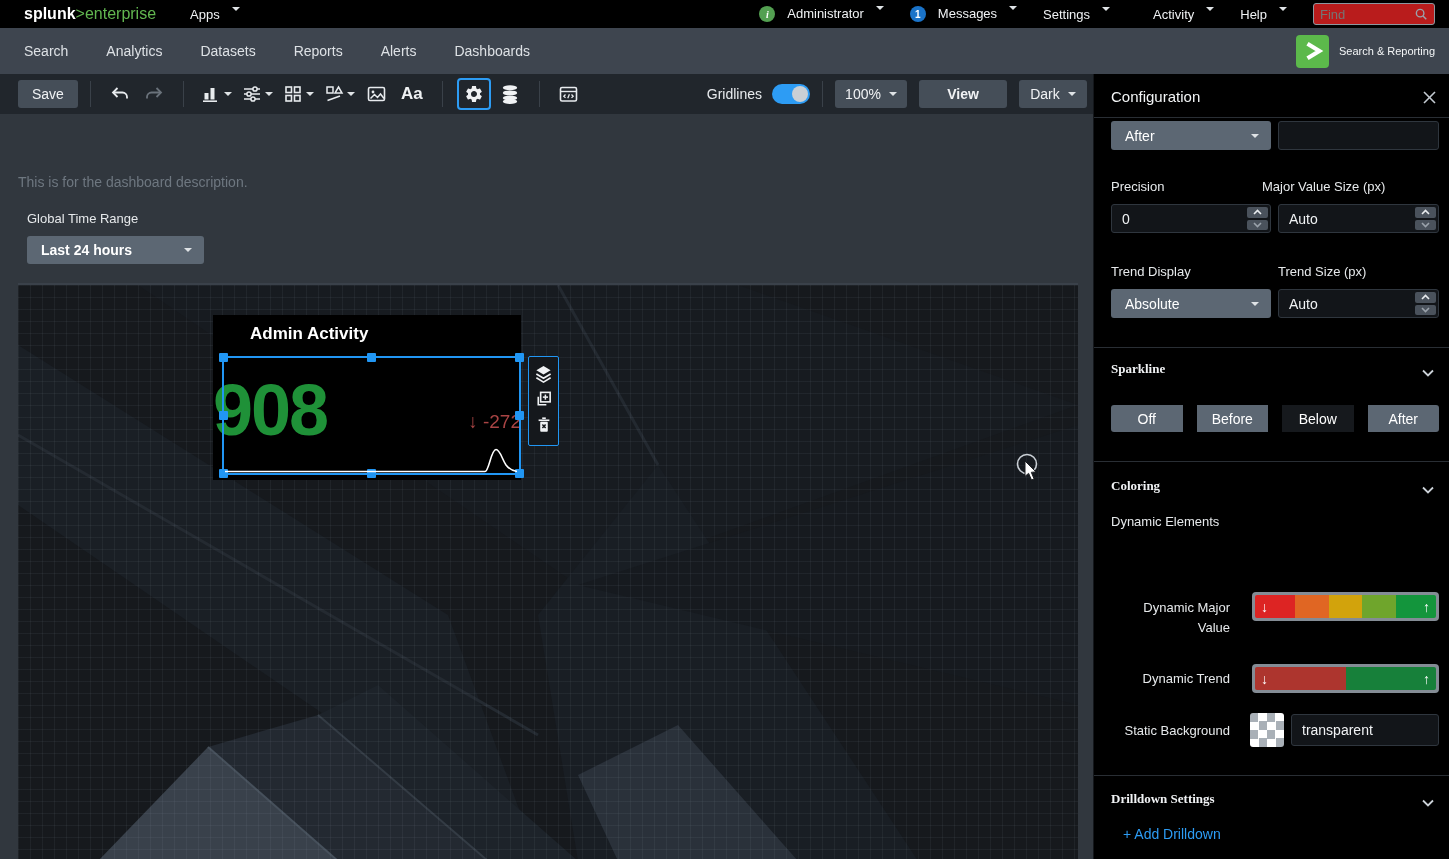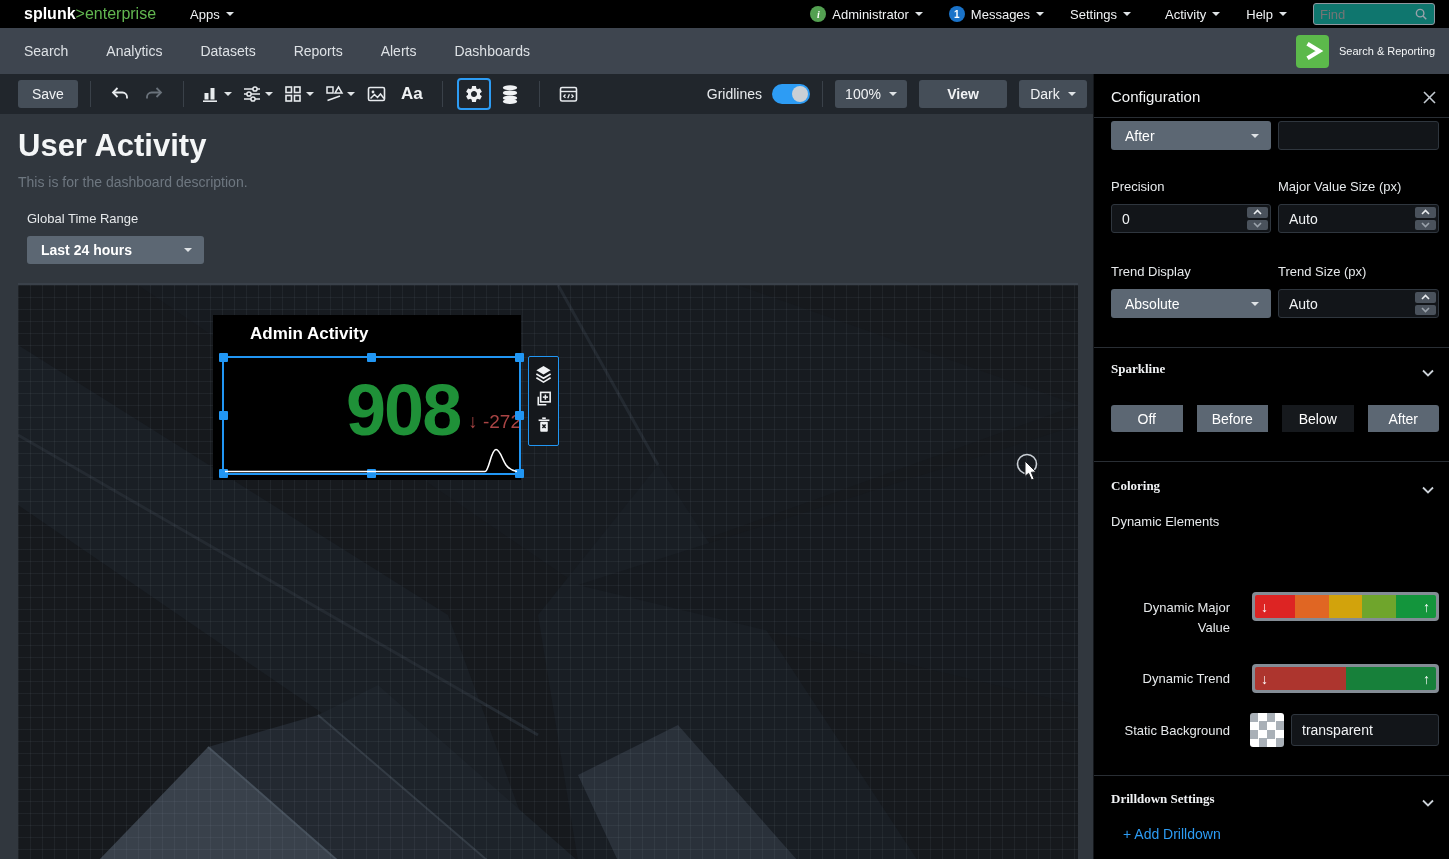--- a/index.html
+++ b/index.html
@@ -6,29 +6,29 @@
   html,body { width:1449px; height:859px; overflow:hidden; background:#31373e;
     font-family:"Liberation Sans", sans-serif; }
   .screen { position:relative; width:1449px; height:859px; }
 
   
   .topbar { position:absolute; left:0; top:0; width:1449px; height:28px; background:#000;
     display:flex; align-items:center; color:#f0f2f4; font-size:13px; }
   .logo { margin-left:24px; font-size:16px; letter-spacing:0; }
   .logo .brand { color:#fff; font-weight:bold; }
   .logo .product { color:#62b750; font-weight:normal; }
-  .menu-item { display:flex; align-items:center; gap:6px; margin-left:34px; cursor:default; }
+  .menu-item { display:flex; gap:12px; margin-left:34px; cursor:default; }
   .topbar-right { margin-left:auto; display:flex; align-items:center; gap:26px; margin-right:14px; }
   .caret { width:0; height:0; border-left:4px solid transparent; border-right:4px solid transparent;
     border-top:4px solid #dfe3e6; display:inline-block; }
   .circle-ic { width:16px; height:16px; border-radius:50%; display:inline-flex; align-items:center;
     justify-content:center; font-size:10px; font-weight:bold; color:#fff; }
   .ic-info { background:#53a051; font-style:italic; font-family:"Liberation Serif", serif; }
   .ic-badge { background:#1a73c9; }
-  .find-box { display:flex; align-items:center; background:#0f766e; border:1px solid #8e979f;
+  .find-box { display:flex; align-items:center; background:#b91c1c; border:1px solid #8e979f;
     border-radius:3px; height:22px; width:122px; padding:0 6px; }
   .find-box input { flex:1; background:transparent; border:none; outline:none; color:#c6cdd3;
     font-size:13px; width:80px; font-family:"Liberation Sans", sans-serif; }
 
   
   .appbar { position:absolute; left:0; top:28px; width:1449px; height:46px; background:#3e454f;
     display:flex; align-items:center; color:#dde1e5; font-size:14px; }
   .appbar .tab { margin-left:38px; cursor:default; }
   .appbar .tab:first-child { margin-left:24px; }
   .app-ident { margin-left:auto; margin-right:14px; display:flex; align-items:center; gap:10px; }
@@ -69,21 +69,21 @@
     border-top:2px solid #3a414a; overflow:hidden; }
   .shards { position:absolute; left:0; top:0; }
   .grid { position:absolute; inset:0;
     background-image:
       linear-gradient(to right, rgba(165,178,190,0.07) 1px, transparent 1px),
       linear-gradient(to bottom, rgba(165,178,190,0.07) 1px, transparent 1px);
     background-size:12px 12px; }
   .viz-box { position:absolute; left:195px; top:30px; width:308px; height:165px; background:#000; }
   .viz-title { position:absolute; left:37px; top:9px; font-size:17px; font-weight:bold; color:#fff; }
   .viz-value-row { position:absolute; left:0; right:0; top:40px; height:88px; display:flex;
-    justify-content:flex-end; align-items:flex-end; gap:8px; }
+    justify-content:space-between; align-items:flex-end; gap:8px; }
   .major-value { font-size:72px; font-weight:800; line-height:0.92; letter-spacing:-2px; }
   .trend { font-size:19px; margin-bottom:10px; white-space:nowrap; }
   .selection { position:absolute; left:204px; top:71px; width:299px; height:119px;
     border:2px solid #2196f3; }
   .handle { position:absolute; width:9px; height:9px; background:#2196f3; border-radius:1px; }
   .spark { position:absolute; left:1px; bottom:0; }
   .mini-toolbar { position:absolute; left:510px; top:71px; width:31px; height:90px; background:#15181c;
     border:1px solid #2196f3; border-radius:2px; display:flex; flex-direction:column; align-items:center;
     justify-content:space-between; padding:7px 0; }
   .cursor { position:absolute; left:990px; top:164px; }
@@ -141,21 +141,21 @@
       </div>
       <div class="menu-item" style="margin-left:0">
         <span class="circle-ic ic-badge">1</span>
         <span>Messages</span>
           <span class="caret"></span>
       </div>
       <div class="menu-item" style="margin-left:0">
         <span>Settings</span>
           <span class="caret"></span>
       </div>
-      <div class="menu-item" style="margin-left:8px">
+      <div class="menu-item" style="margin-left:17px">
         <span>Activity</span>
           <span class="caret"></span>
       </div>
       <div class="menu-item" style="margin-left:0">
         <span>Help</span>
           <span class="caret"></span>
       </div>
       <div class="find-box">
         <input placeholder="Find" style="">
         <svg width="14" height="14" viewBox="0 0 16 16">
@@ -288,21 +288,20 @@
         <span class="caret"></span>
     </button>
     <button class="tb-btn" style="border:none; margin-left:12px; width:88px; font-weight:bold;">View</button>
     <button class="tb-btn" style="border:none; margin-left:12px; margin-right:6px; width:68px;">
       <span>Dark</span>
         <span class="caret"></span>
     </button>
   </div>
 
   <main class="workspace">
-    <h1 class="dash-title">User Activity</h1>
     <p class="dash-desc">This is for the dashboard description.</p>
     <div class="gtr-label">Global Time Range</div>
     <div class="dropdown time-dd">
       <span>Last 24 hours</span>
       <span class="caret dd-caret"></span>
     </div>
 
     <div class="canvas">
       <svg class="shards" width="1060" height="576" viewBox="0 0 1060 576" preserveAspectRatio="none">
         <polygon points="0,60 430,330 520,576 0,220" fill="#1a1f25"></polygon>
@@ -388,21 +387,21 @@
 
     <div class="dropdown cfg-dd" style="left:17px; top:47px; width:160px;">
       <span>After</span>
       <span class="caret dd-caret"></span>
     </div>
     <div class="cfg-input" style="left:184px; top:47px; width:161px;">
       <input value="" style="">
     </div>
 
     <div class="cfg-label" style="left:17px; top:105px;">Precision</div>
-    <div class="cfg-label" style="left:184px; top:105px;">Major Value Size (px)</div>
+    <div class="cfg-label" style="left:168px; top:105px;">Major Value Size (px)</div>
     <div class="cfg-input" style="left:17px; top:130px; width:160px;">
       <input value="0" style="">
       <span class="spinners">
         <span class="spin-btn">
             <svg width="9" height="6" viewBox="0 0 9 6">
               <polyline points="1,5 4.5,1.5 8,5" fill="none" stroke="#e8ebee" stroke-width="1.6"></polyline>
             </svg>
           </span>
         <span class="spin-btn">
             <svg width="9" height="6" viewBox="0 0 9 6">

